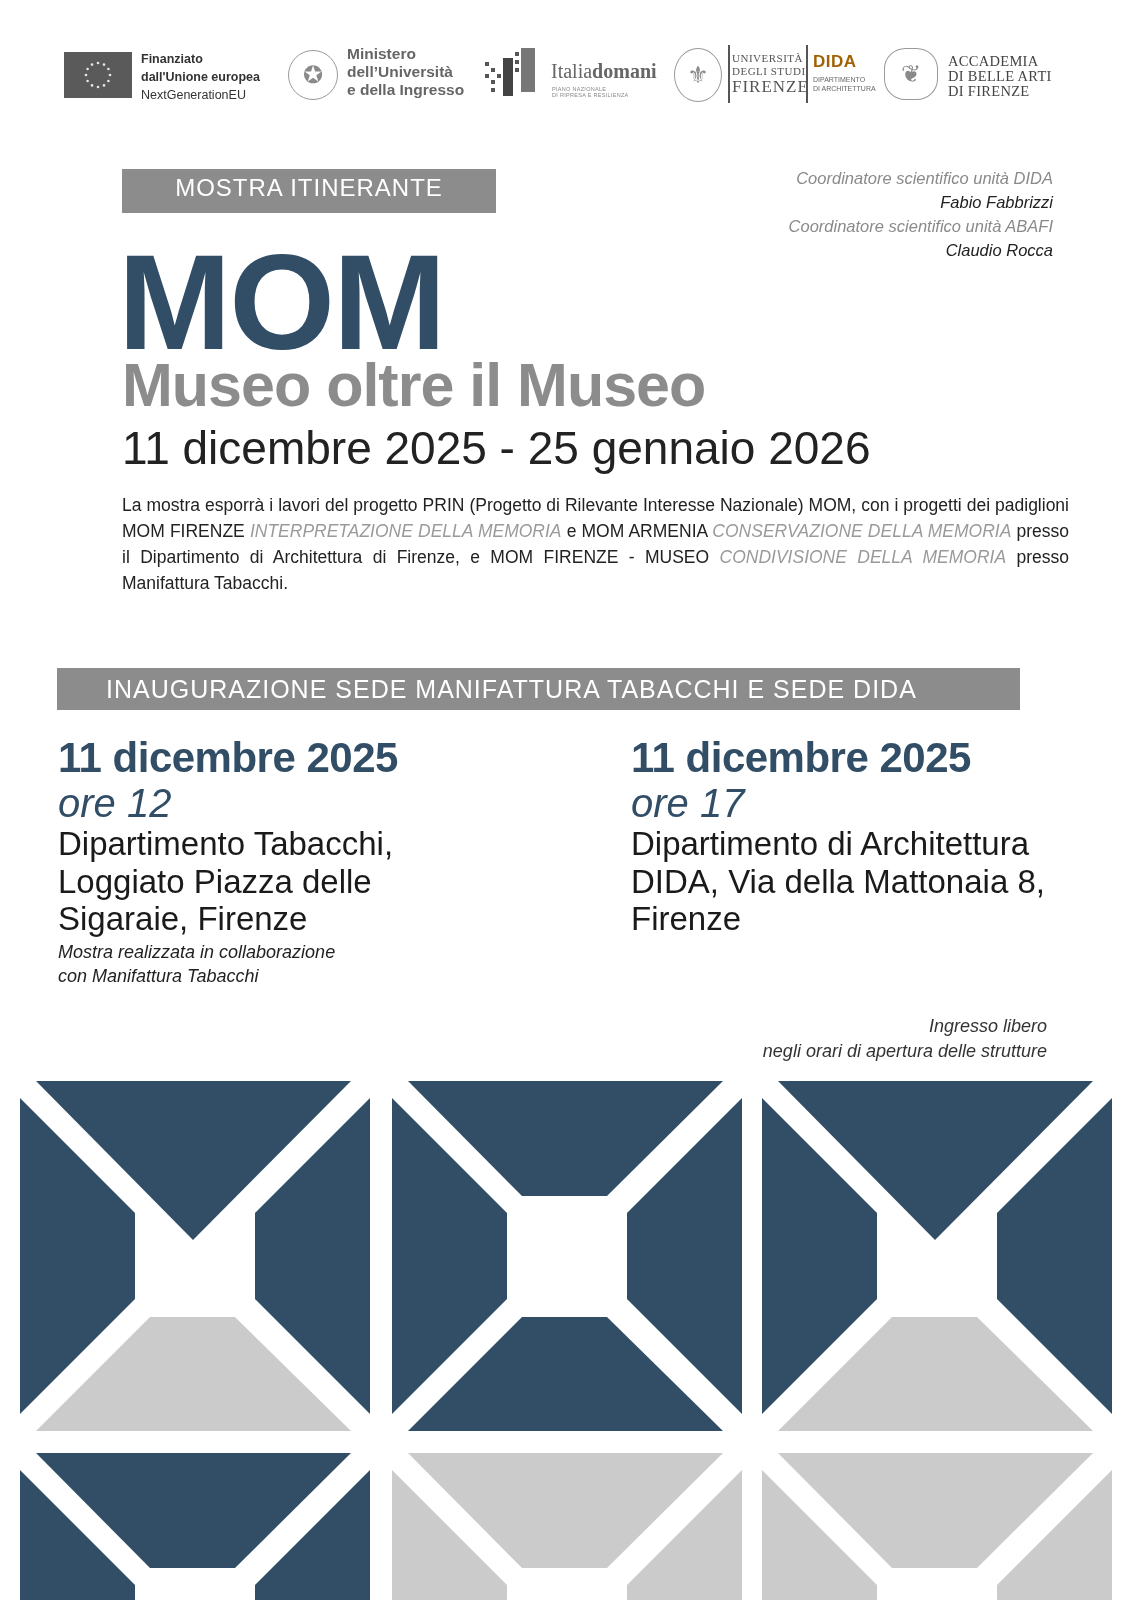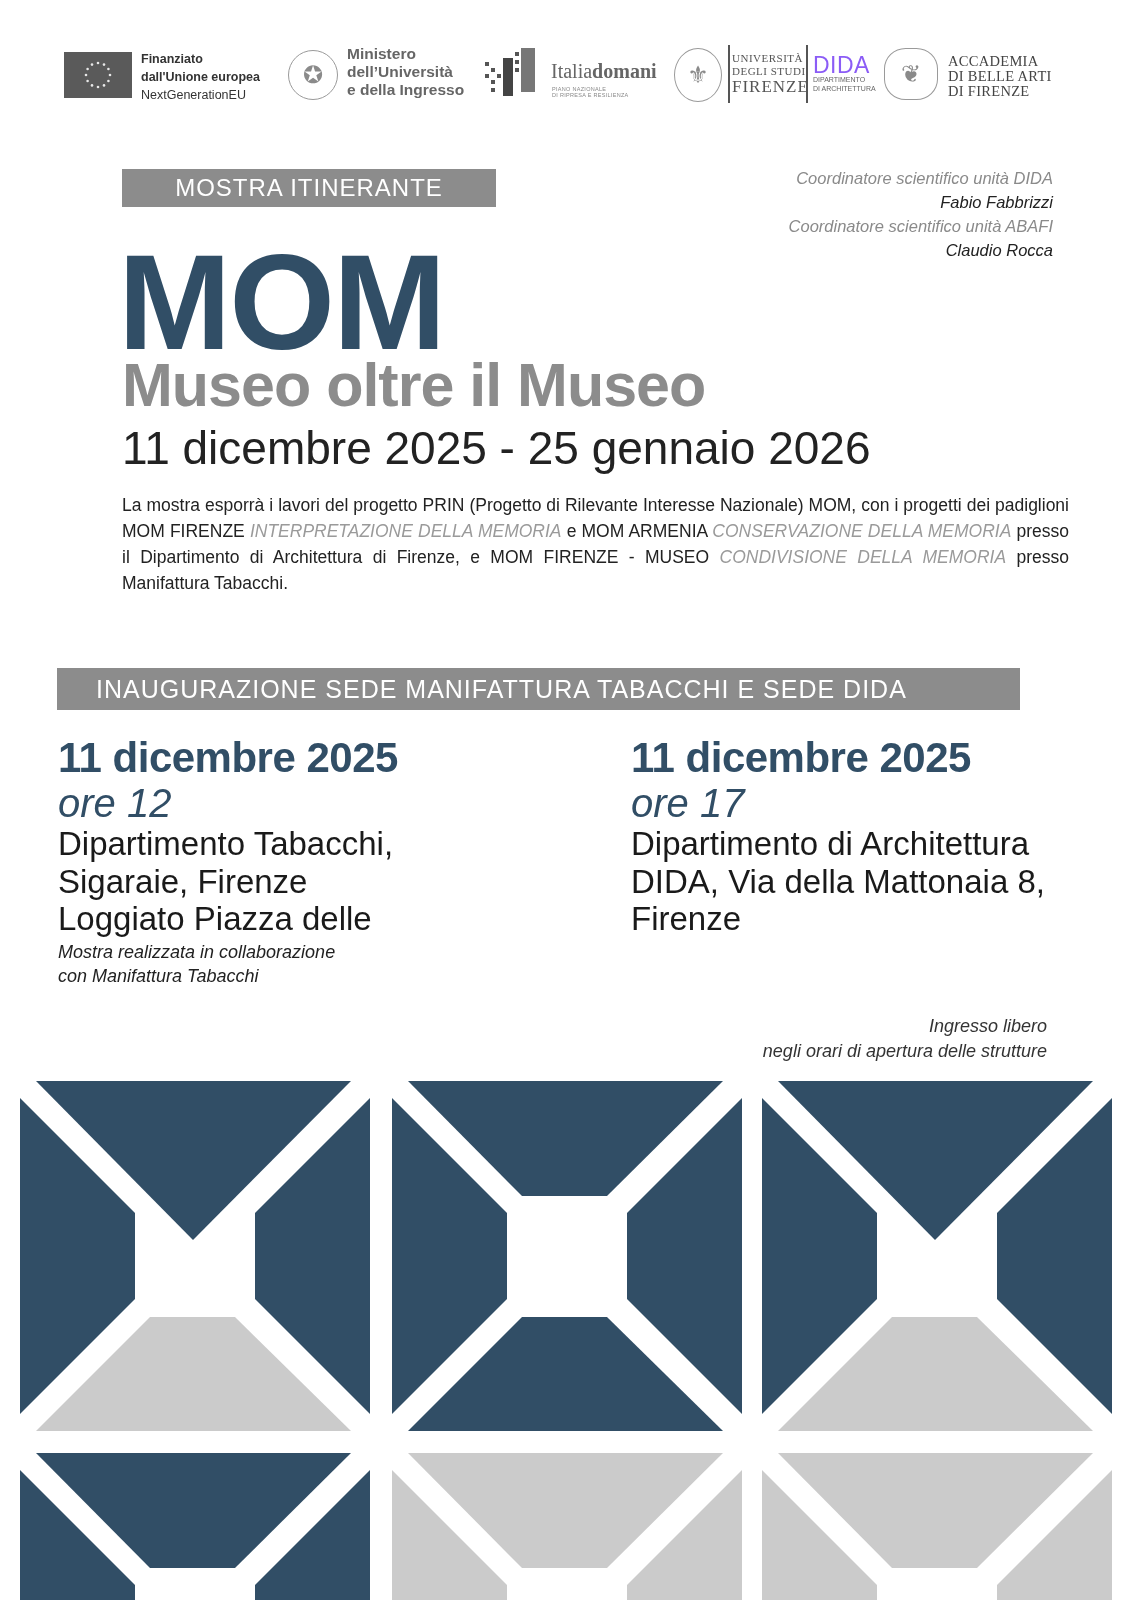--- a/index.html
+++ b/index.html
@@ -14,40 +14,40 @@
   .emblem { width:50px; height:50px; border-radius:50%; border:1.5px solid #9a9a9a; box-sizing:border-box;
             display:flex; align-items:center; justify-content:center; color:#8a8a8a; font-size:24px; }
   .mur-text { left:347px; top:45px; font-size:15.5px; font-weight:bold; line-height:18px; color:#666; }
   .itdom-mark { left:485px; top:48px; width:58px; height:50px; }
   .itdom-text { left:551px; top:60px; font-family:"Liberation Serif", serif; font-size:20px; color:#666; }
   .itdom-text b { font-weight:bold; }
   .itdom-sub { left:552px; top:86px; font-size:5.5px; line-height:6px; color:#888; letter-spacing:0.3px; }
   .vsep { width:1.5px; background:#555; }
   .unifi-text { left:732px; top:52px; font-family:"Liberation Serif", serif; font-size:11px; line-height:13px; color:#555; letter-spacing:0.5px; }
   .unifi-text .big { font-size:17px; line-height:17px; letter-spacing:1px; }
-  .dida-logo { left:813px; top:52px; font-size:23px; font-weight:normal; color:#8b5cf6; letter-spacing:0.5px; }
+  .dida-logo { left:813px; top:52px; font-size:17px; font-weight:bold; color:#a16207; letter-spacing:0.5px; }
   .dida-sub { left:813px; top:75px; font-size:7px; line-height:9px; color:#666; }
   .abafi-text { left:948px; top:54px; font-family:"Liberation Serif", serif; font-size:14.5px; line-height:15px; color:#444; letter-spacing:0.3px; }
 
   
-  .tag1 { left:122px; top:169px; width:374px; height:38px; background:#8c8c8c; color:#fff;
+  .tag1 { left:122px; top:169px; width:374px; height:44px; background:#8c8c8c; color:#fff;
           font-size:24px; letter-spacing:1px; text-align:center; line-height:38px; }
   .mom { left:118px; top:205px; font-size:136px; font-weight:bold; color:#314e66; letter-spacing:-2px; line-height:150px;margin-top:22px; }
   .subtitle { left:122px; top:350px; font-size:61px; font-weight:bold; color:#8c8c8c; letter-spacing:-1px; line-height:70px; }
   .dates { left:122px; top:420px; font-size:46px; color:#222; line-height:56px; font-weight:normal; }
 
   .coord { right:78px; top:166px; text-align:right; font-style:italic; font-size:16.5px; line-height:24px; }
   .coord .role { color:#8a8a8a; }
   .coord .name { color:#222; }
 
   .desc { left:122px; top:492px; width:947px; font-size:17.5px; line-height:26px; text-align:justify; color:#222; }
   .desc i { color:#9a9a9a; }
 
   .tag2 { left:57px; top:668px; width:963px; height:42px; background:#8c8c8c; color:#fff;
-          font-size:25px; letter-spacing:1px; line-height:42px; padding-left:39px; box-sizing:border-box; }
+          font-size:25px; letter-spacing:1px; line-height:42px; padding-left:49px; box-sizing:border-box; }
 
   .ev { top:735px; }
   .ev .date { font-size:42px; font-weight:bold; color:#314e66; line-height:46px; letter-spacing:-0.5px; }
   .ev .time { font-size:40px; font-style:italic; color:#314e66; line-height:44px; }
   .ev .place { font-size:33px; color:#1a1a1a; line-height:37.5px; }
   .ev .note { font-size:18px; font-style:italic; color:#222; line-height:24px; margin-top:2px; }
   .ev1 { left:58px; }
   .ev2 { left:631px; }
 
   .entry { right:84px; top:1014px; text-align:right; font-style:italic; font-size:18px; line-height:25px; color:#333; }
@@ -142,22 +142,22 @@
 </div>
 
 <div class="abs desc"><span>La mostra esporrà i lavori del progetto PRIN (Progetto di Rilevante Interesse Nazionale) MOM, con i progetti dei padiglioni MOM FIRENZE </span><i>INTERPRETAZIONE DELLA MEMORIA</i><span> e MOM ARMENIA </span><i>CONSERVAZIONE DELLA MEMORIA</i><span> presso il Dipartimento di Architettura di Firenze, e MOM FIRENZE - MUSEO </span><i>CONDIVISIONE DELLA MEMORIA</i><span> presso Manifattura Tabacchi.</span></div>
 
 <div class="abs tag2">INAUGURAZIONE SEDE MANIFATTURA TABACCHI E SEDE DIDA</div>
 
 <div class="abs ev ev1">
   <div class="date">11 dicembre 2025</div>
   <div class="time">ore 12</div>
   <div class="place">Dipartimento Tabacchi,</div>
+  <div class="place">Loggiato Piazza delle</div>
   <div class="place">Sigaraie, Firenze</div>
-  <div class="place">Loggiato Piazza delle</div>
   <div class="note">
     <div>Mostra realizzata in collaborazione</div>
     <div>con Manifattura Tabacchi</div>
   </div>
 </div>
 
 <div class="abs ev ev2">
   <div class="date">11 dicembre 2025</div>
   <div class="time">ore 17</div>
   <div class="place">Dipartimento di Architettura</div>

